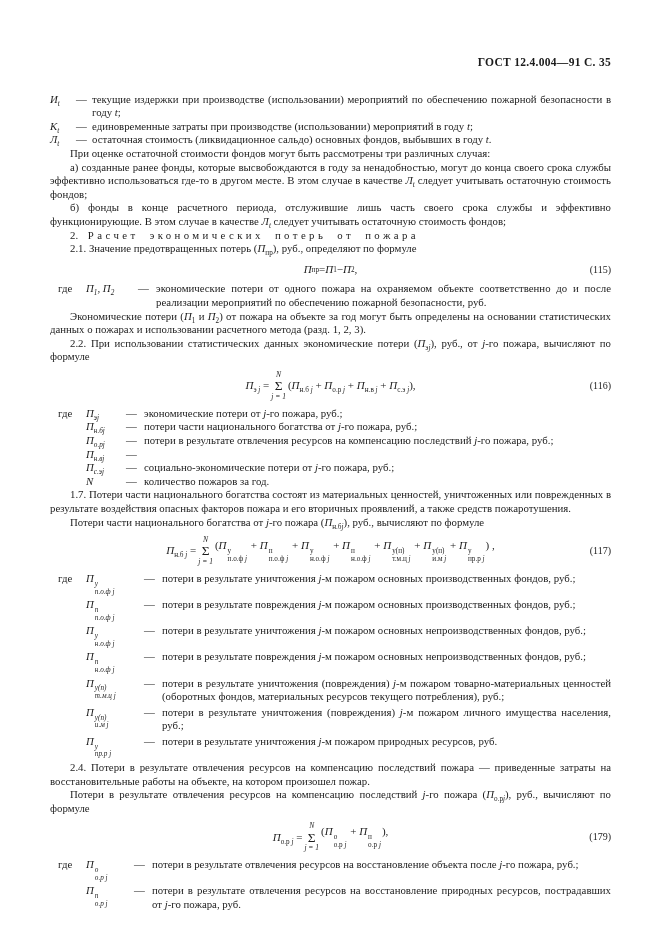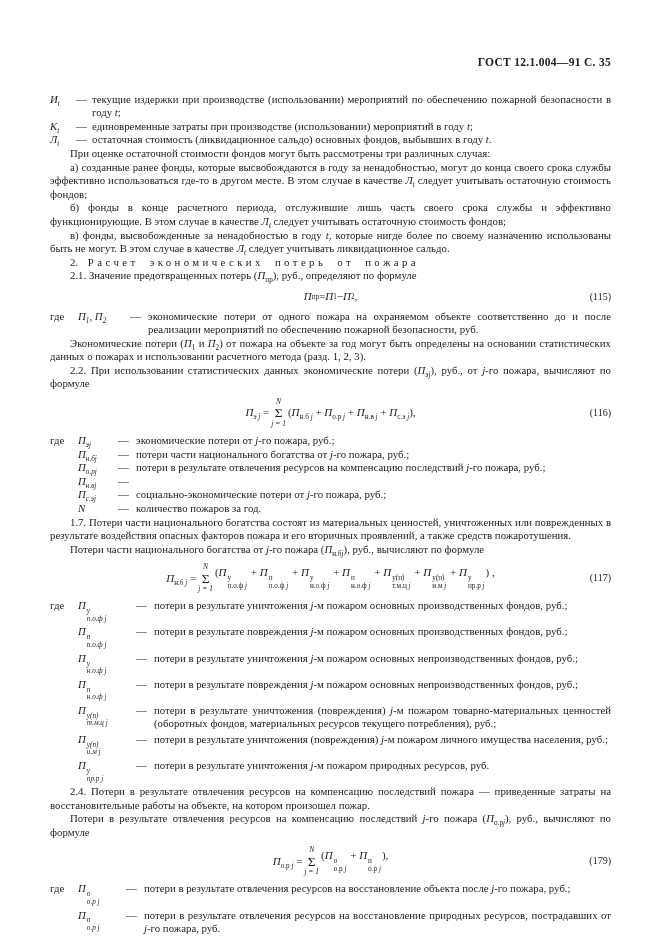--- a/index.html
+++ b/index.html
@@ -22,21 +22,21 @@
     display:inline-flex; flex-direction:column; align-items:flex-start;
     font-size:7.2px; line-height:1.05; vertical-align:-0.55em;
     margin-left:1px; margin-right:1px;
   }
   
   .defrow { display:flex; }
   .defrow .defsym { flex:none; width:26px; font-style:italic; }
   .defrow .defdash { flex:none; width:16px; }
   .defrow .deftext { flex:1; text-align:justify; }
   
-  .gderow { display:flex; }
+  .gderow { display:flex;margin-left:8px; }
   .gderow .gdelabel { flex:none; width:28px; }
   .gderow .gdesym { flex:none; font-style:italic; padding-right:4px; }
   .g115 .gdesym { width:48px; }
   .g116 .gdesym { width:36px; }
   .g117 .gdesym { width:54px; }
   .g118 .gdesym { width:44px; }
   .gderow .gdedash { flex:none; width:18px; }
   .gderow .gdetext { flex:1; text-align:justify; }
   
   .sect-heading { text-indent:20px; }
@@ -53,42 +53,41 @@
   .sum .sigma { font-size:13.5px; line-height:1; }
   .mb2 { margin-bottom:2px; }
   .mt2 { margin-top:2px; }
 </style>
 </head>
 <body>
 
 <div class="page">
   <div class="content">
 
-    <div class="doc-header">ГОСТ 12.1.004—91 С. 35</div>
+    <div class="doc-header">ГОСТ 12.4.004—91 С. 35</div>
 
     <div class="defrow">
       <span class="defsym">И<sub><i>t</i></sub></span>
       <span class="defdash">—</span>
       <span class="deftext">текущие издержки при производстве (использовании) мероприятий по обеспечению пожарной безопасности в году <i>t</i>;</span>
     </div>
     <div class="defrow">
       <span class="defsym">К<sub><i>t</i></sub></span>
       <span class="defdash">—</span>
       <span class="deftext">единовременные затраты при производстве (использовании) мероприятий в году <i>t</i>;</span>
     </div>
     <div class="defrow">
       <span class="defsym">Л<sub><i>t</i></sub></span>
       <span class="defdash">—</span>
       <span class="deftext">остаточная стоимость (ликвидационное сальдо) основных фондов, выбывших в году <i>t</i>.</span>
     </div>
 
     <p class="indent">При оценке остаточной стоимости фондов могут быть рассмотрены три различных случая:</p>
     <p class="indent">а) созданные ранее фонды, которые высвобождаются в году за ненадобностью, могут до конца своего срока службы эффективно использоваться где-то в другом месте. В этом случае в качестве <i>Л</i><sub><i>t</i></sub> следует учитывать остаточную стоимость фондов;</p>
     <p class="indent">б) фонды в конце расчетного периода, отслужившие лишь часть своего срока службы и эффективно функционирующие. В этом случае в качестве <i>Л</i><sub><i>t</i></sub> следует учитывать остаточную стоимость фондов;</p>
-    <p class="indent">в) фонды, высвобожденные за ненадобностью в году <i>t</i>, которые нигде более по своему назначению использованы быть не могут. В этом случае в качестве <i>Л</i><sub><i>t</i></sub> следует учитывать ликвидационное сальдо.</p>
 
     <p class="sect-heading"><span>2.</span> <span class="spaced">Расчет экономических потерь от пожара</span></p>
 
     <p class="indent">2.1. Значение предотвращенных потерь (<i>П</i><sub>пр</sub>), руб., определяют по формуле</p>
 
     <div class="formula">
       <span class="fexpr"><i>П</i><sub>пр</sub> = <i>П</i><sub>1</sub>−<i>П</i><sub>2</sub>,</span>
       <span class="fnum">(115)</span>
     </div>
 

